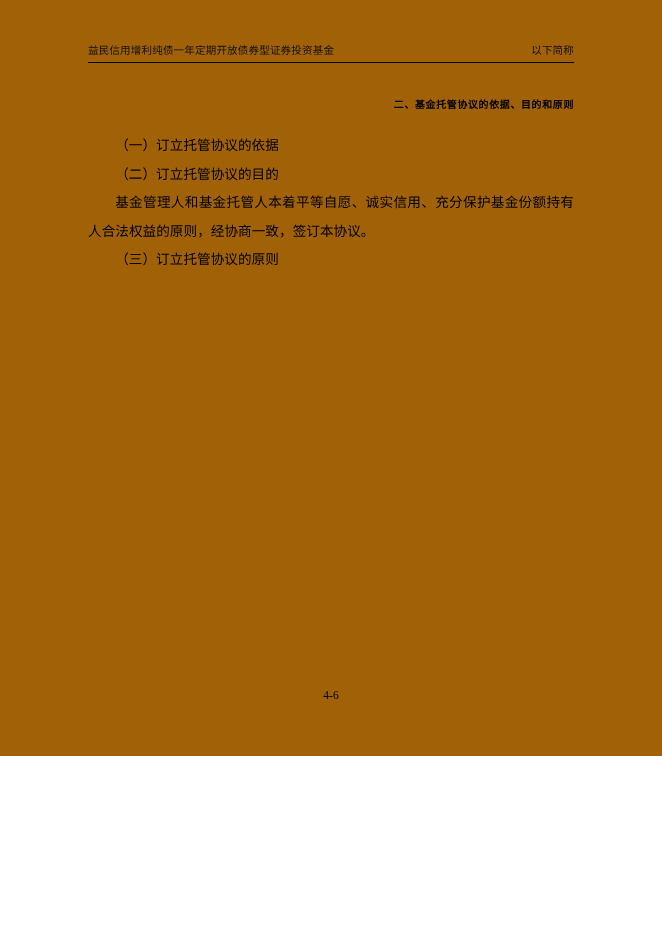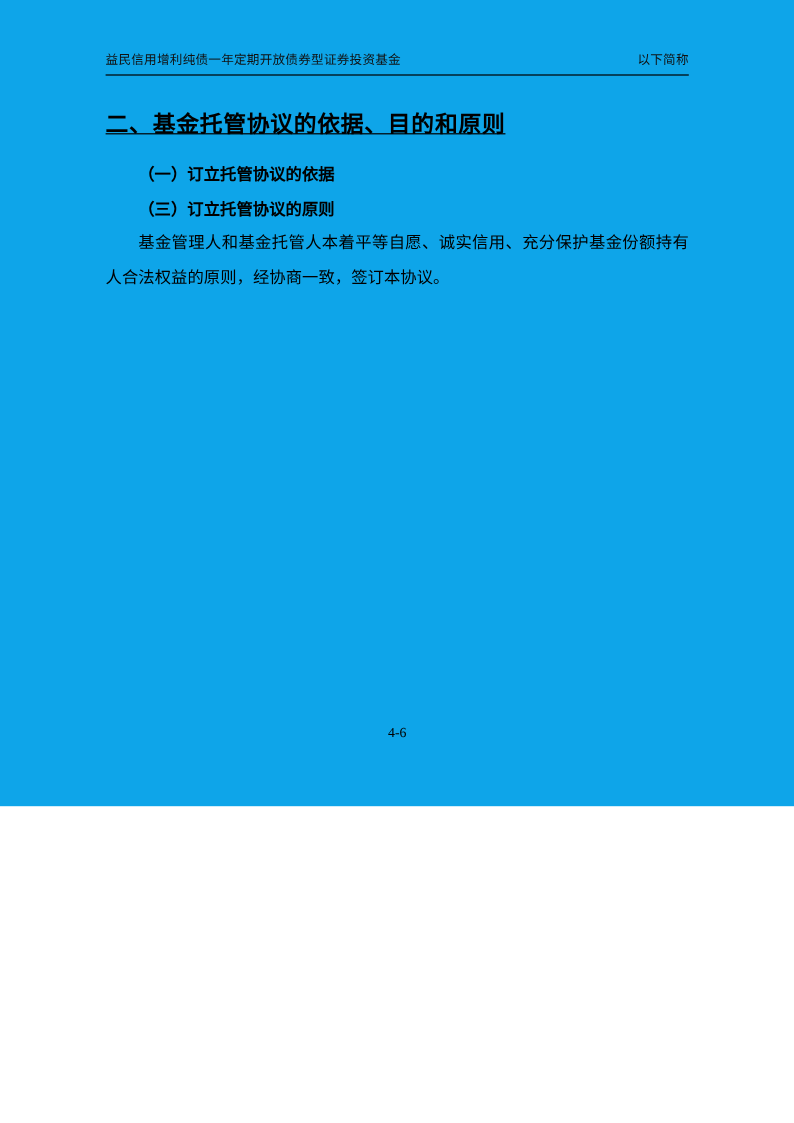--- a/index.html
+++ b/index.html
@@ -7,23 +7,23 @@
     padding: 0;
     background: #ffffff;
   }
   body {
     font-family: "Liberation Serif", "DejaVu Serif", serif;
     color: #000000;
   }
   .page {
     position: relative;
     width: 662px;
-    height: 672px;
+    height: 756px;
     margin: 0 auto;
-    background: #0ea5e9;
+    background: #a16207;
     box-sizing: border-box;
     overflow: hidden;
   }
 
   
   .header {
     position: absolute;
     left: 88px;
     right: 88px;
     top: 44px;
@@ -46,43 +46,41 @@
 
   
   .content {
     position: absolute;
     left: 88px;
     right: 88px;
     top: 92px;
   }
 
   .section-title {
-    text-align: left;
+    text-align: right;
     font-weight: bold;
-    font-size: 19px;
+    font-size: 10px;
     line-height: 26px;
     letter-spacing: 0.6px;
     margin: 0 0 14px 0;
-    text-decoration: underline;
   }
 
   p.para {
     margin: 0;
     font-size: 13.6px;
     line-height: 28.5px;
     text-align: justify;
     text-justify: inter-ideograph;
     letter-spacing: 0.05px;
   }
   p.indent {
     text-indent: 2em;
   }
   p.sub-head {
     text-indent: 2em;
-    font-weight: bold;
   }
 
   
   .footer {
     position: absolute;
     left: 0;
     right: 0;
     bottom: 54px;
     text-align: center;
     font-size: 11.5px;
@@ -100,21 +98,22 @@
     <span>以下简称</span>
   </div>
   <div class="header-rule"></div>
 
   <div class="content">
 
     <h2 class="section-title">二、基金托管协议的依据、目的和原则</h2>
 
     <p class="para sub-head">（一）订立托管协议的依据</p>
 
+    <p class="para sub-head">（二）订立托管协议的目的</p>
 
+    <p class="para indent">基金管理人和基金托管人本着平等自愿、诚实信用、充分保护基金份额持有人合法权益的原则，经协商一致，签订本协议。</p>
     <p class="para sub-head">（三）订立托管协议的原则</p>
-    <p class="para indent">基金管理人和基金托管人本着平等自愿、诚实信用、充分保护基金份额持有人合法权益的原则，经协商一致，签订本协议。</p>
 
   </div>
 
   <div class="footer">4-6</div>
 
 </div>
 
 </body></html>

